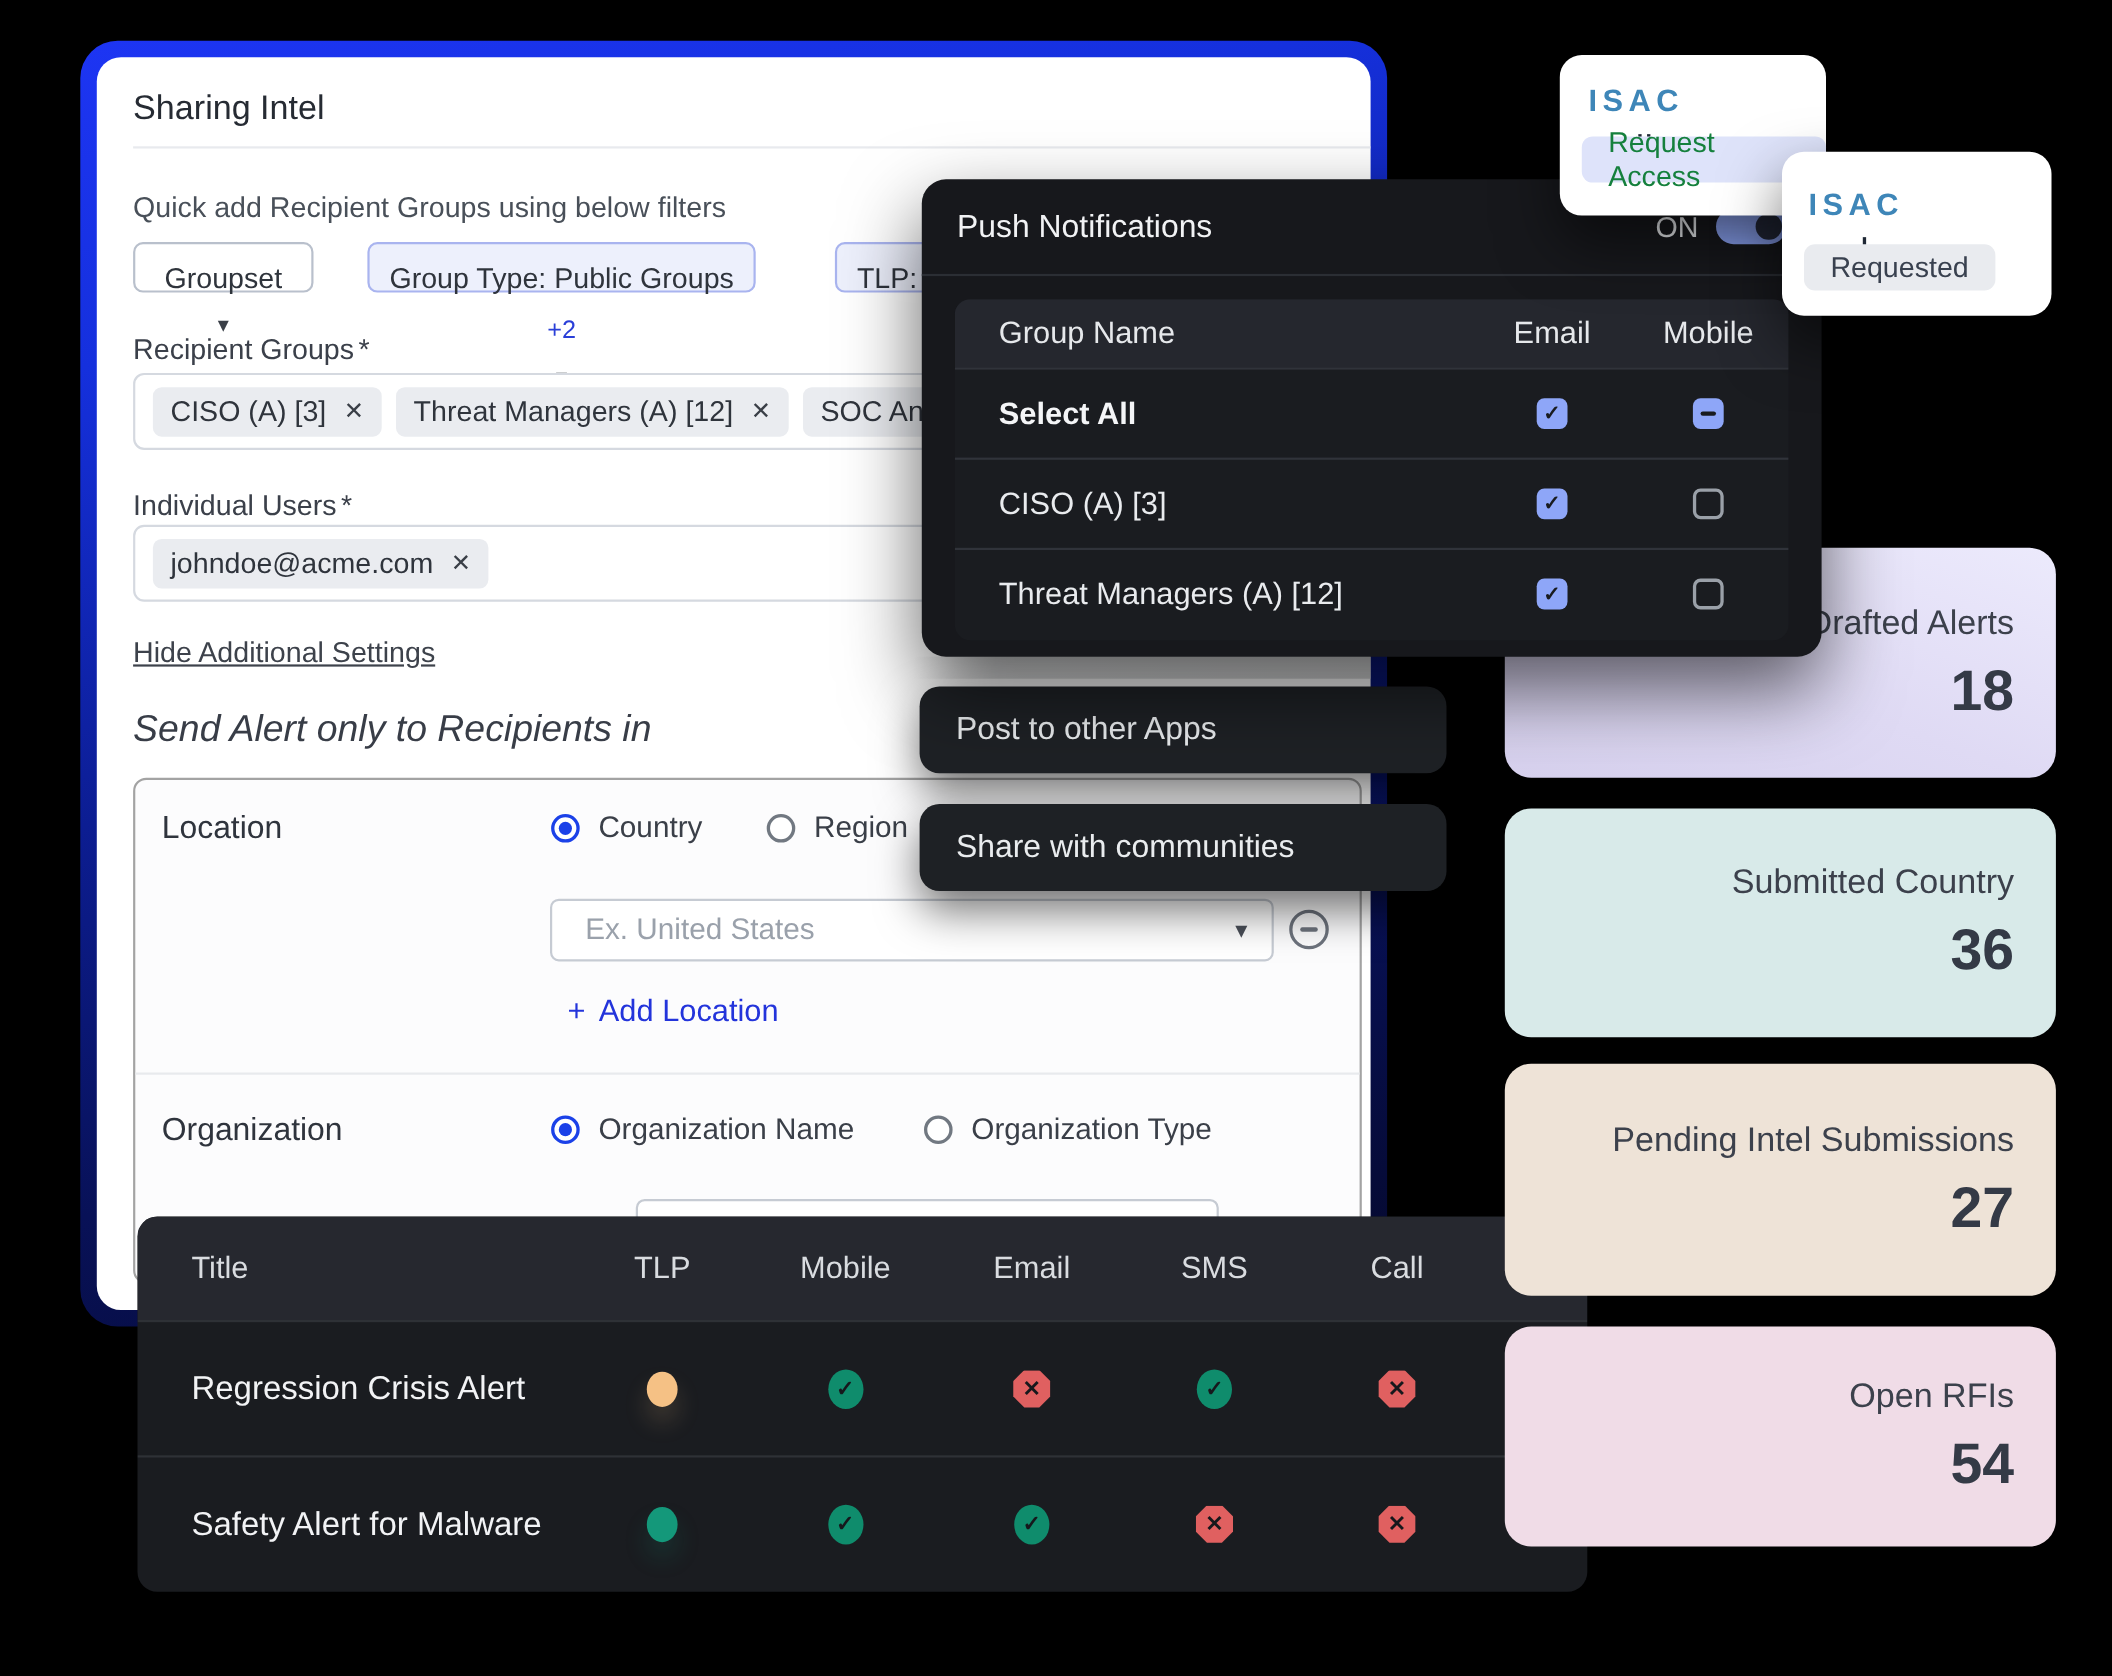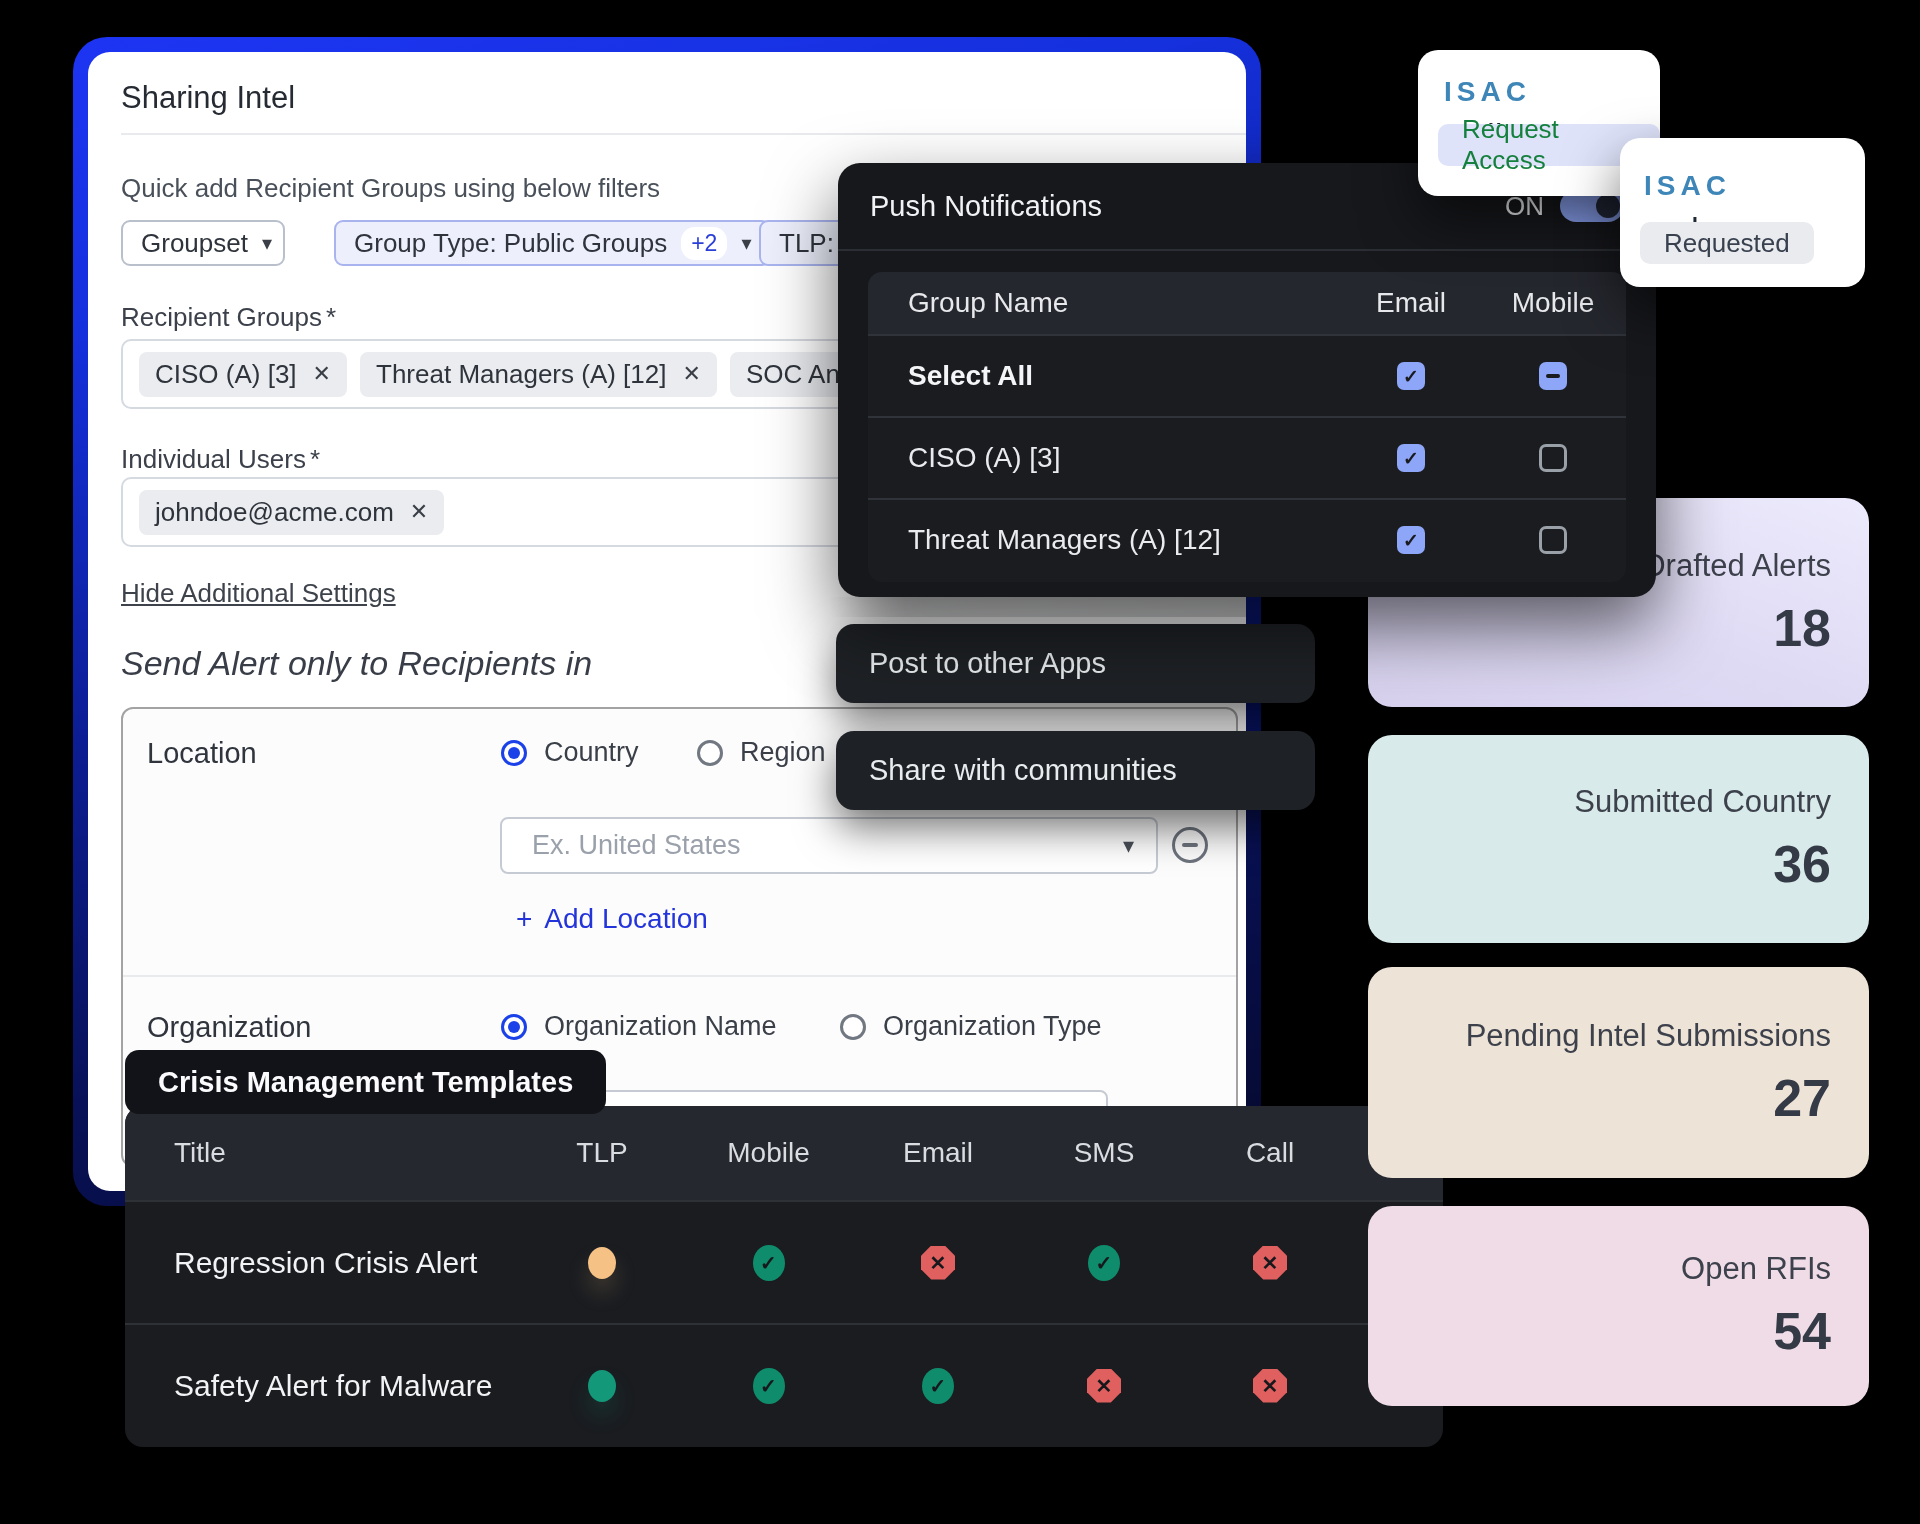--- a/index.html
+++ b/index.html
@@ -9,22 +9,22 @@
   
   .intel-border { position:absolute; left:73px; top:37px; width:1188px; height:1169px; border-radius:34px; z-index:10;
     background:linear-gradient(165deg,#1d35f3 0%,#1530dd 20%,#0c1d92 48%,#081157 72%,#05082a 100%); }
   .intel-card { position:absolute; left:15px; top:15px; right:15px; bottom:15px; background:#fff; border-radius:22px; overflow:hidden; }
 
   .c-title { position:absolute; left:33px; top:28px; font-size:31px; font-weight:500; color:#262b33; }
   .c-divider { position:absolute; left:33px; right:0; top:81px; height:2px; background:#e8eaee; }
   .c-quick { position:absolute; left:33px; top:121px; font-size:26px; color:#495059; }
 
   .chip-row { position:absolute; left:33px; top:168px; height:46px; }
-  .f-chip { position:absolute; top:0; height:46px; display:flex; align-items:center; gap:14px; padding:4px 18px;
-    border-radius:9px; font-size:26px; color:#2f343c; white-space:nowrap; }
+  .f-chip { position:absolute; top:0; height:46px; display:flex; align-items:center; gap:14px; padding:16px 18px;
+    border-radius:9px; font-size:26px; color:#2f343c; white-space:nowrap;flex-direction:column; }
   .f-chip .caret { font-size:20px; color:#3a3f47; }
   .f-plain { left:0; width:164px; background:#fff; border:2px solid #b9c0cc; }
   .f-lav { background:#edf0fc; border:2px solid #a9b4ef; }
   .f-group-type { left:213px; }
   .f-tlp { left:638px; }
   .badge-plus { background:#fff; color:#2a3fd8; font-size:23px; border-radius:14px; padding:3px 10px; }
 
   .sec-label { position:absolute; left:33px; font-size:26px; color:#3b404a; }
   .req { color:#3b404a; margin-left:4px; }
   .tag-box { position:absolute; left:33px; width:1117px; height:70px; border:2px solid #d5d9e0; border-radius:10px;
@@ -271,21 +271,20 @@
         </span>
       <span class="cell-c">
           <span class="stat-ic no"></span>
         </span>
       <span class="cell-c">
           <span class="stat-ic no"></span>
         </span>
       <span></span>
     </div>
   </div>
-  <div class="crisis-label">Crisis Management Templates</div>
 
   <div class="stat-card sc-0">
     <span class="lbl">Drafted Alerts</span>
     <span class="val">18</span>
   </div>
   <div class="stat-card sc-1">
     <span class="lbl">Submitted Country</span>
     <span class="val">36</span>
   </div>
   <div class="stat-card sc-2">

